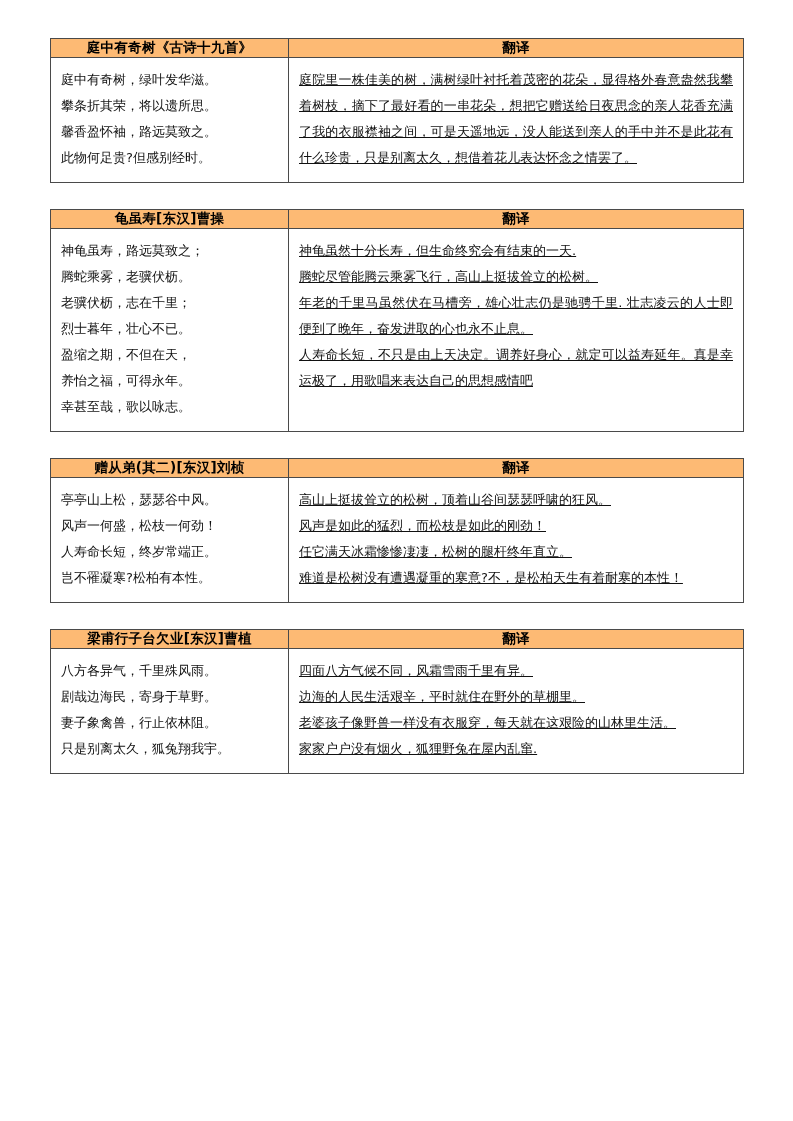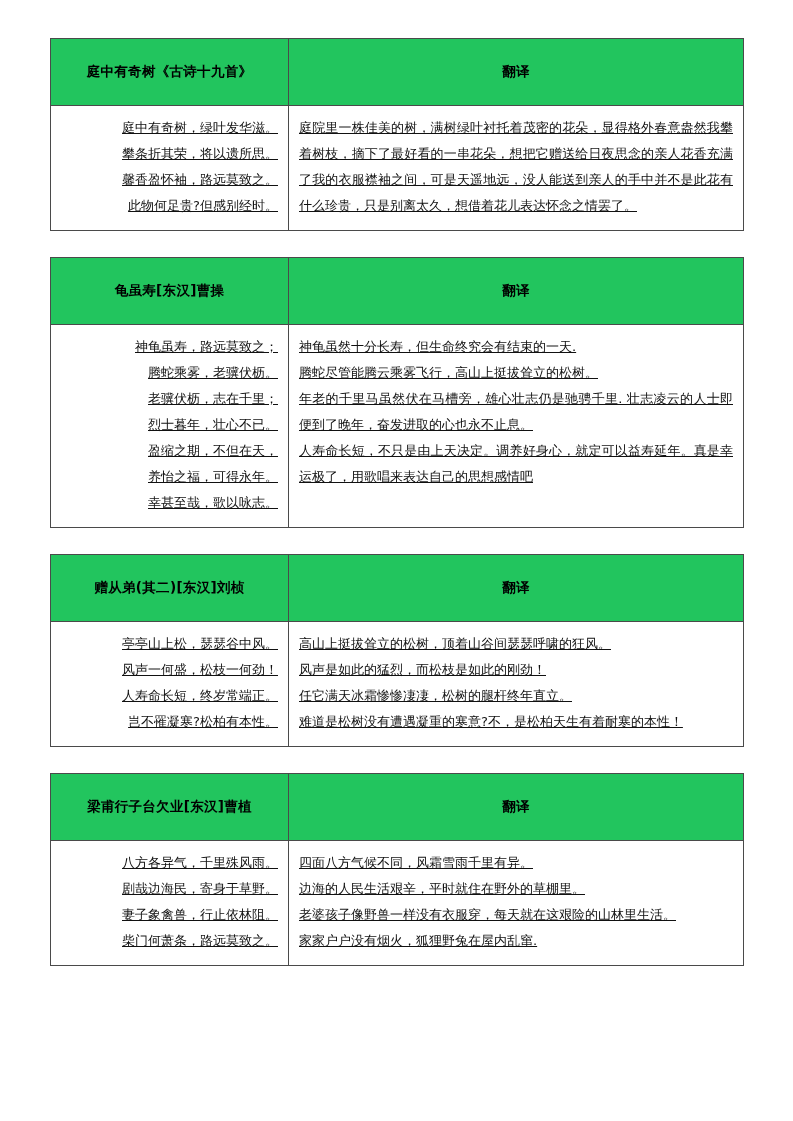--- a/index.html
+++ b/index.html
@@ -25,40 +25,39 @@
     width: 693px;
     border-collapse: collapse;
     table-layout: fixed;
     margin-bottom: 26px;
     border: 1px solid #4a4a4a;
   }
   .poem-table.gap-last { margin-bottom: 12px; }
   .poem-table col.c1 { width: 238px; }
   .poem-table col.c2 { width: 455px; }
   .poem-table th {
-    background: #22c55e;
+    background: #fdba74;
     border: 1px solid #4a4a4a;
     font-size: 13.5px;
     font-weight: bold;
-    padding: 24px 6px;
+    padding: 0 6px;
     text-align: center;
     letter-spacing: 0.3px;
     color: #000;
   }
   .poem-table td {
     border: 1px solid #4a4a4a;
     vertical-align: top;
     padding: 9px 10px 11px 10px;
     font-size: 13px;
     line-height: 2.0;
     color: #111;
   }
   td.orig {
-    text-align: right;
-    text-decoration: underline;
+    text-align: left;
   }
   td.orig .line {
     white-space: nowrap;
   }
   td.trans {
     text-align: left;
   }
   td.trans .para {
     text-align: justify;
     text-justify: inter-ideograph;
@@ -167,21 +166,21 @@
         <th>梁甫行子台欠业[东汉]曹植</th>
         <th>翻译</th>
       </tr>
     </thead>
     <tbody>
       <tr>
         <td class="orig">
           <div class="line">八方各异气，千里殊风雨。</div>
           <div class="line">剧哉边海民，寄身于草野。</div>
           <div class="line">妻子象禽兽，行止依林阻。</div>
-          <div class="line">柴门何萧条，路远莫致之。</div>
+          <div class="line">只是别离太久，狐兔翔我宇。</div>
         </td>
         <td class="trans">
           <div class="para">四面八方气候不同，风霜雪雨千里有异。</div>
           <div class="para">边海的人民生活艰辛，平时就住在野外的草棚里。</div>
           <div class="para">老婆孩子像野兽一样没有衣服穿，每天就在这艰险的山林里生活。</div>
           <div class="para">家家户户没有烟火，狐狸野兔在屋内乱窜.</div>
         </td>
       </tr>
     </tbody>
   </table>

